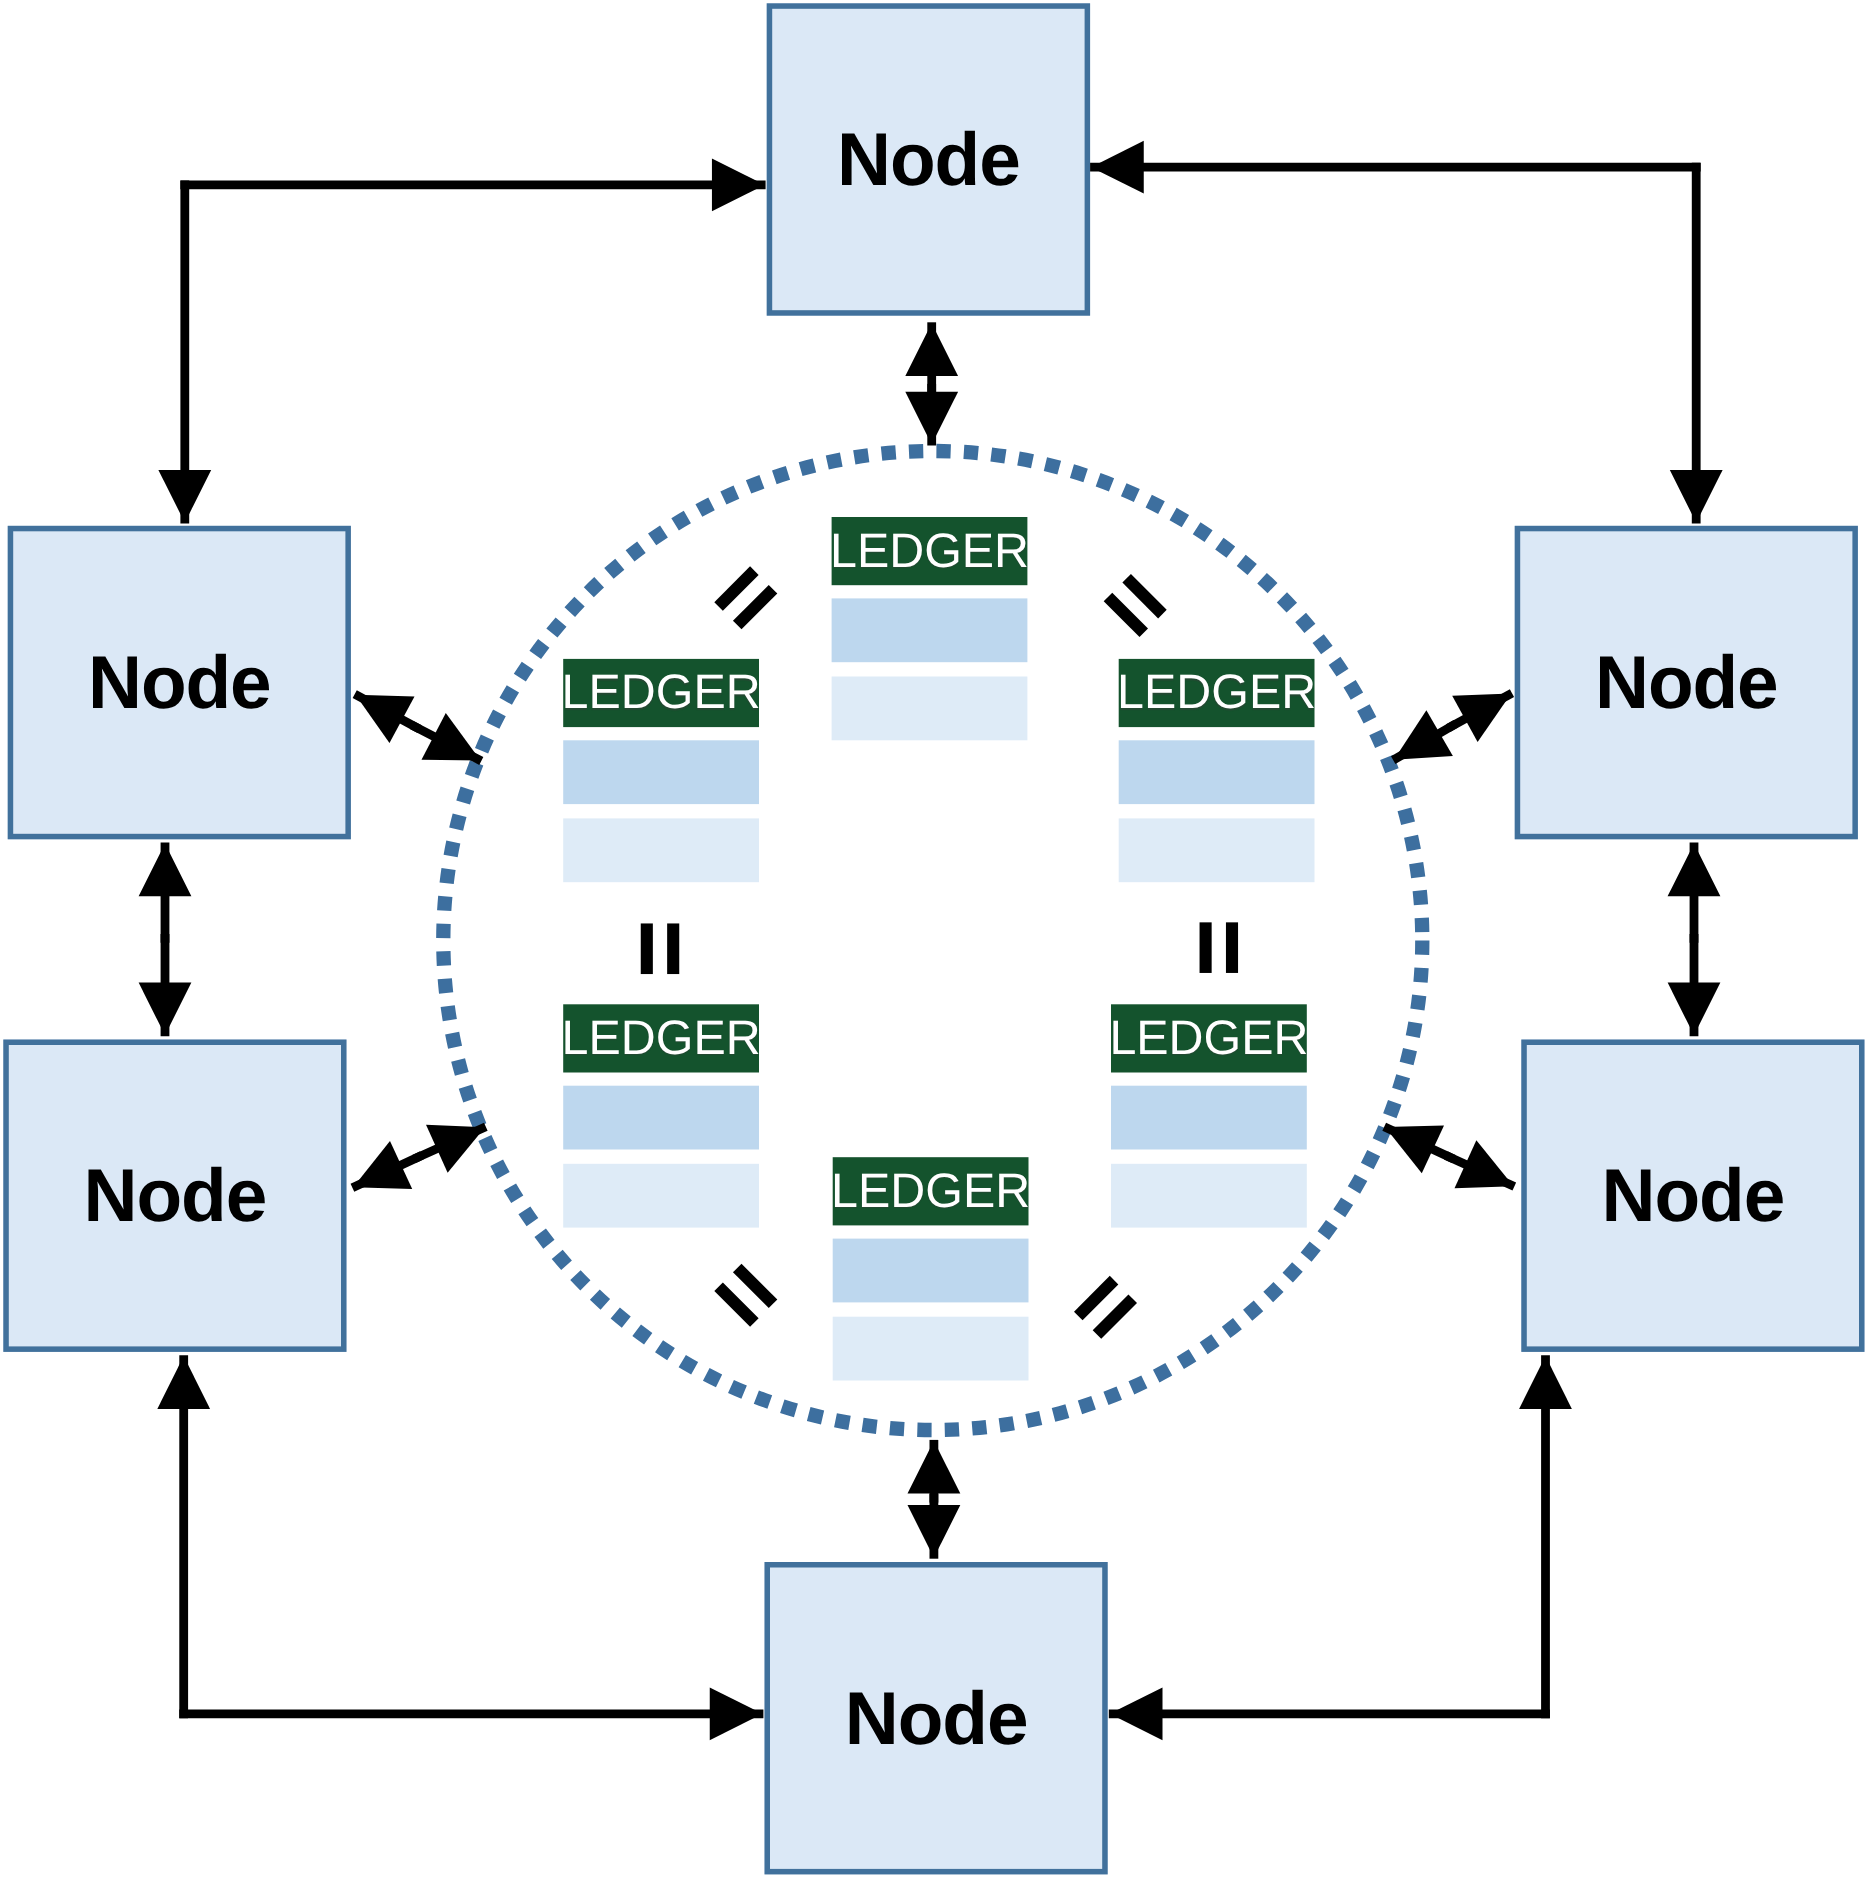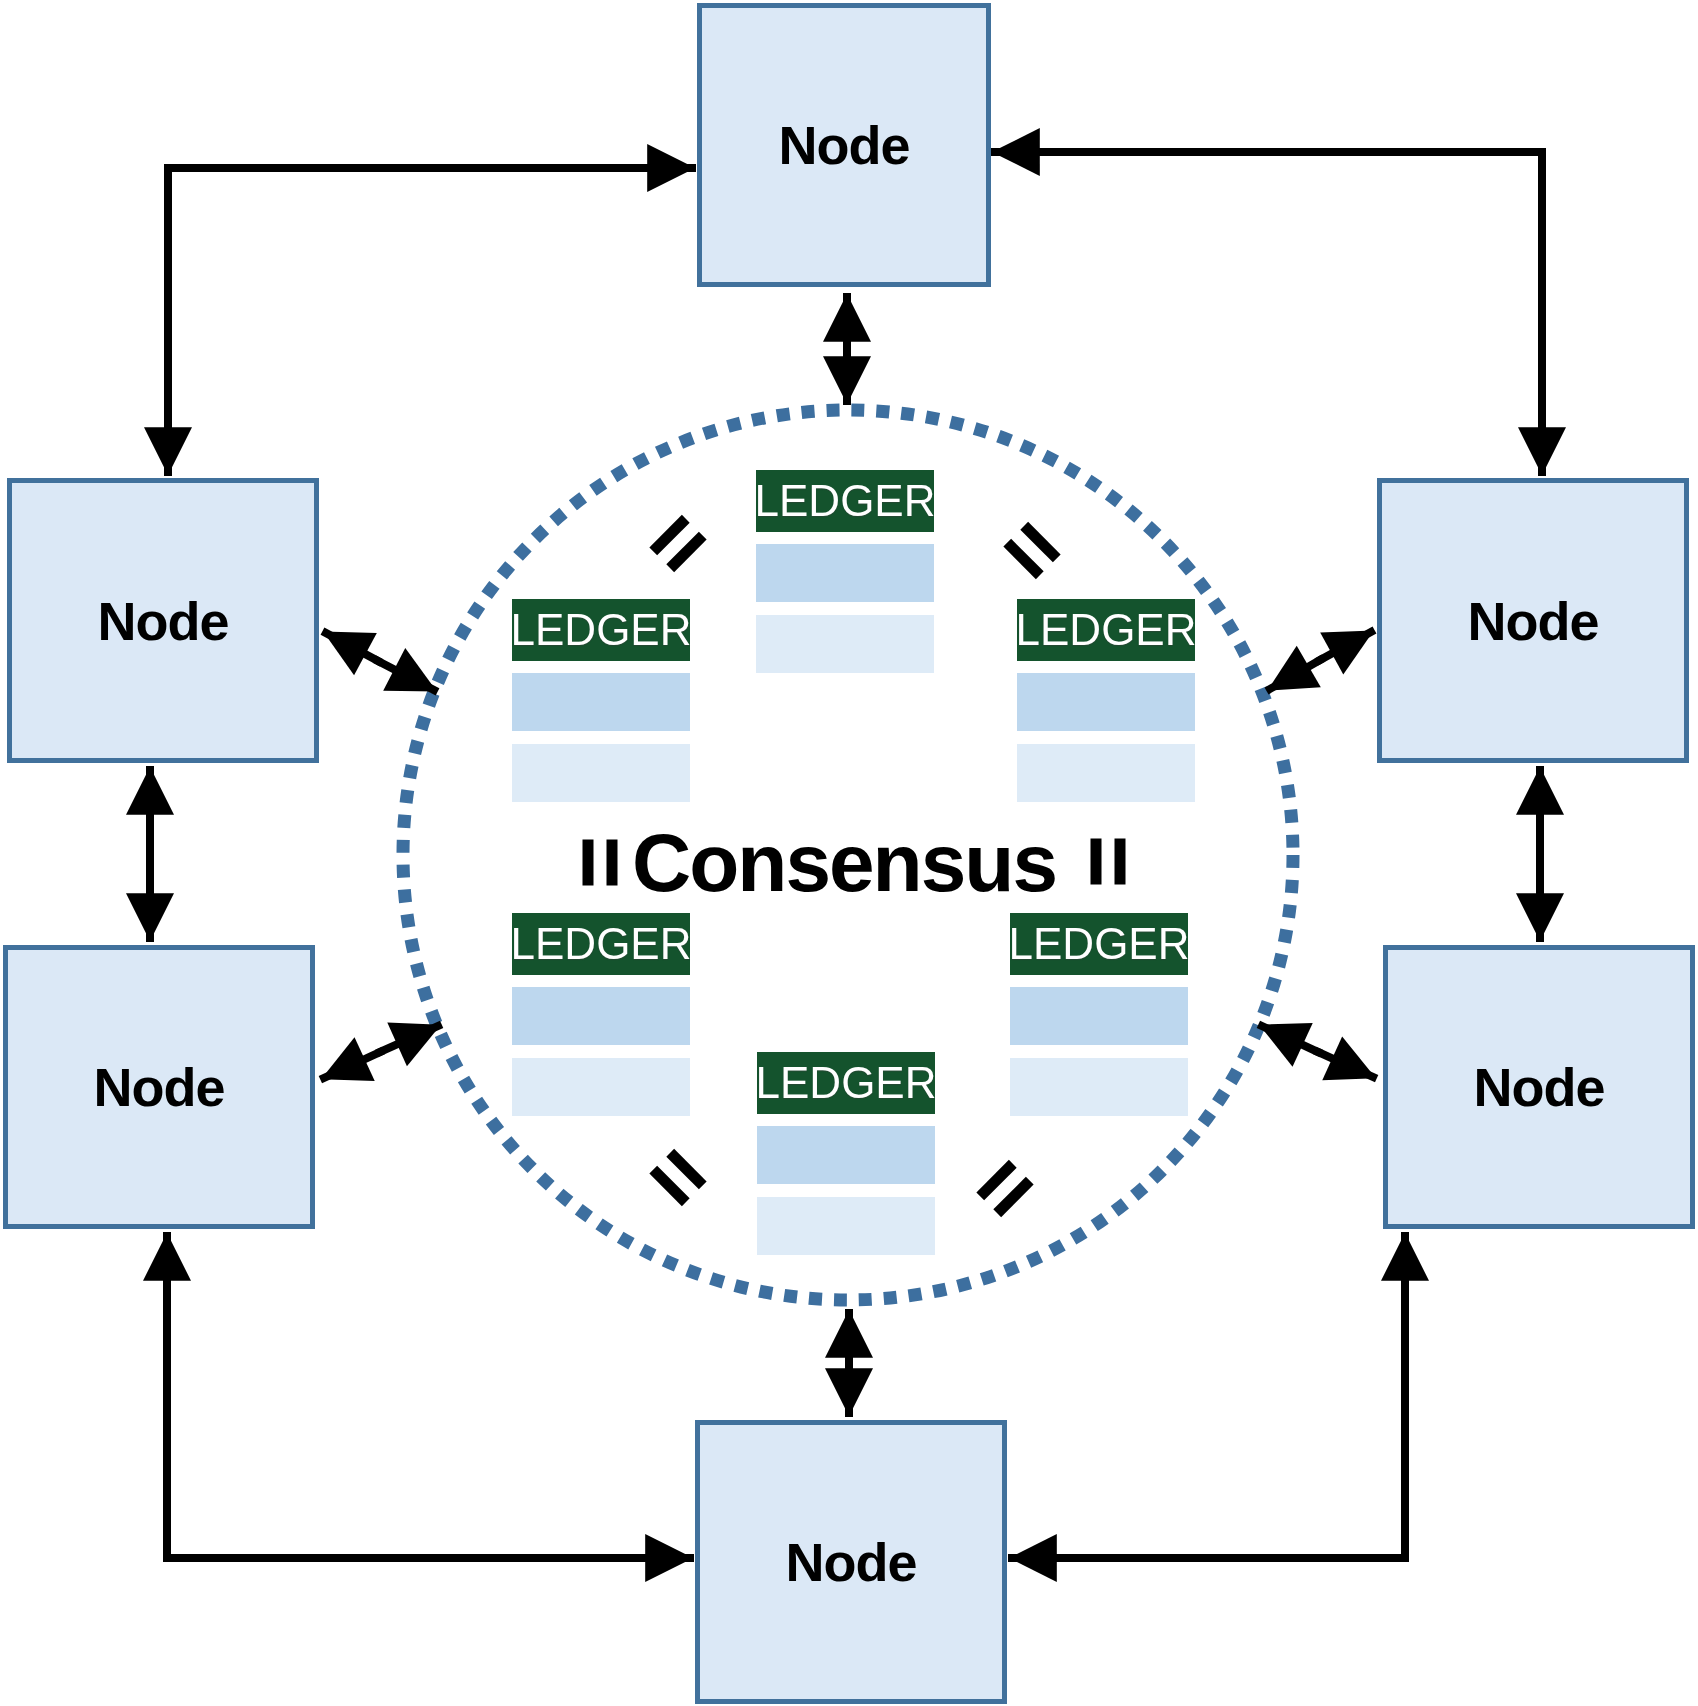--- a/index.html
+++ b/index.html
@@ -10,21 +10,21 @@
     font-family:"Liberation Sans", sans-serif;
     overflow:hidden;
   }
   
   .node{
     position:absolute;
     box-sizing:border-box;
     background:#dbe8f6;
     border:5px solid #41719c;
     display:flex;align-items:center;justify-content:center;
-    font-size:54px;font-weight:700;color:#000;
+    font-size:68px;font-weight:700;color:#000;
     letter-spacing:-1px;
     text-align:center;
   }
   #node-top        {left:697px;top:3px;    width:294px;height:284px;}
   #node-left-upper {left:7px;  top:478px;  width:312px;height:285px;}
   #node-right-upper{left:1377px;top:478px; width:312px;height:285px;}
   #node-left-lower {left:3px;  top:945px;  width:312px;height:284px;}
   #node-right-lower{left:1383px;top:945px; width:312px;height:284px;}
   #node-bottom     {left:695px;top:1420px; width:312px;height:284px;}
 
@@ -118,21 +118,20 @@
     <div class="hdr">LEDGER</div>
     <div class="r1"></div>
     <div class="r2"></div>
   </div>
   <div class="ledger" id="ledger-bottom">
     <div class="hdr">LEDGER</div>
     <div class="r1"></div>
     <div class="r2"></div>
   </div>
 
-  <div class="consensus">Consensus</div>
 
   <div class="eq" id="eq-upper-left">
       <div class="bar b1"></div>
       <div class="bar b2"></div>
     </div>
   <div class="eq" id="eq-upper-right">
       <div class="bar b1"></div>
       <div class="bar b2"></div>
     </div>
   <div class="eq" id="eq-mid-left">

